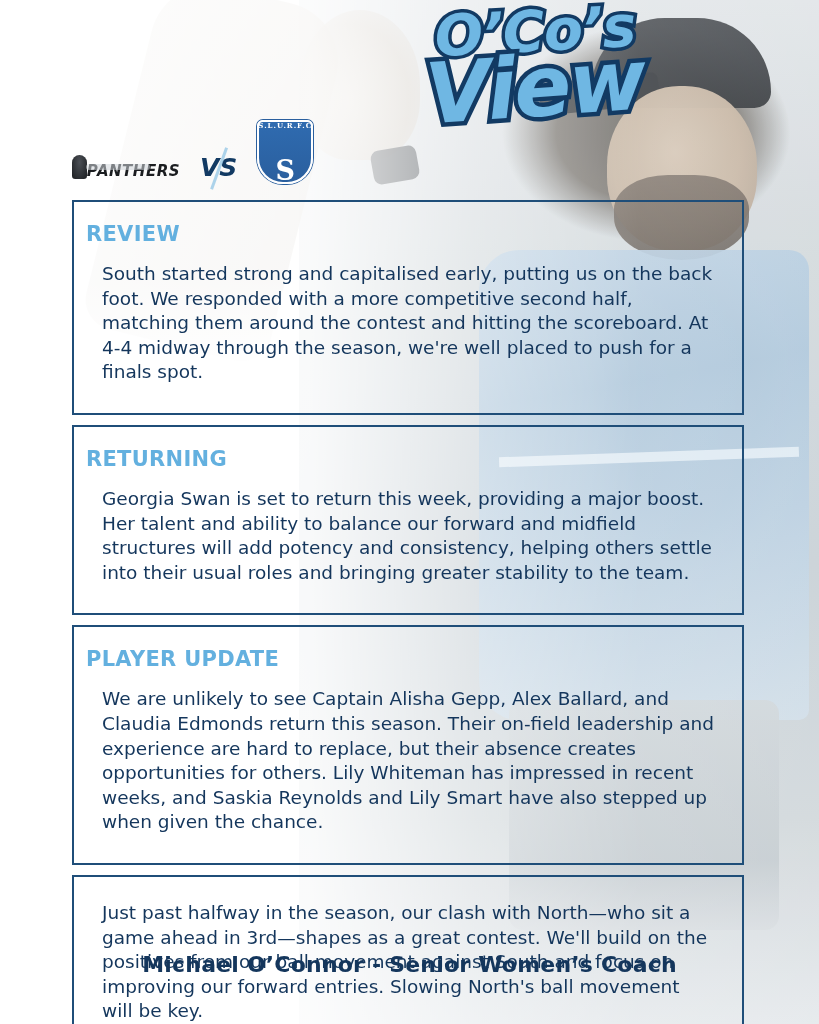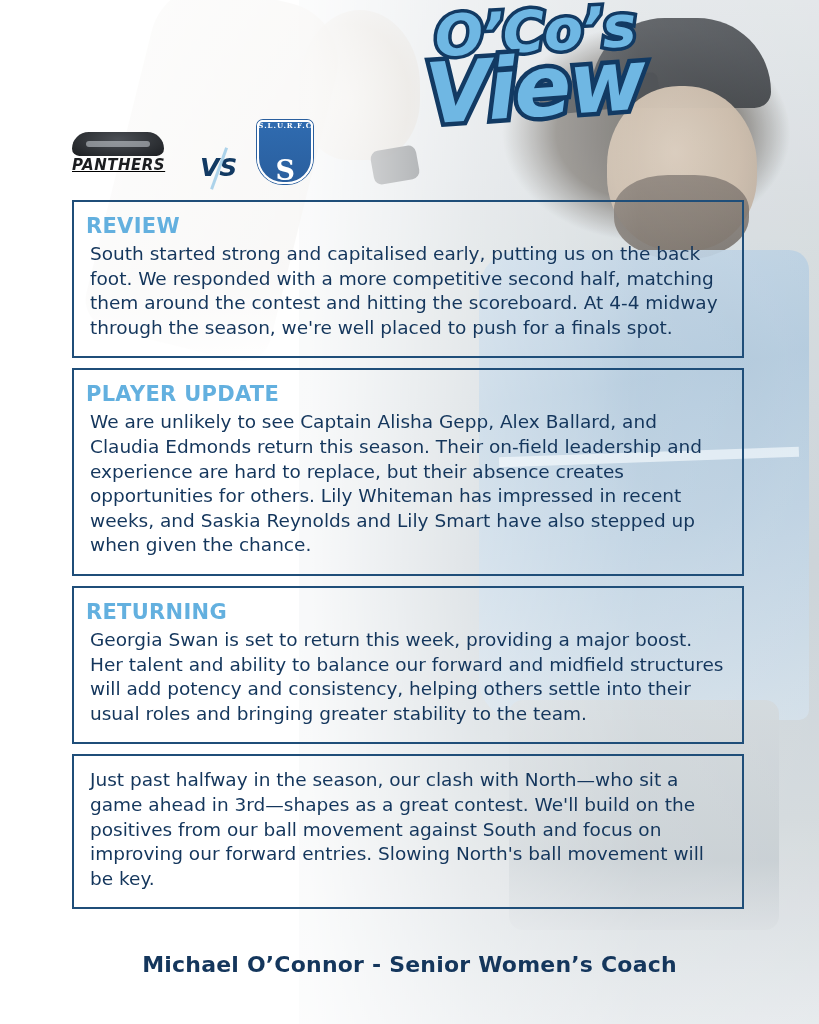--- a/index.html
+++ b/index.html
@@ -194,24 +194,22 @@
     left: 72px;
     top: 120px;
     display: flex;
     align-items: center;
     gap: 14px;
   }
   .logo-panthers {
     width: 108px;
     height: 54px;
     display: flex;
-    flex-direction: column;
-    align-items: flex-start;
+    align-items: flex-end;
     justify-content: center;
-    text-decoration: underline;
   }
   .panther-head {
     width: 92px;
     height: 24px;
     background: radial-gradient(ellipse at 50% 30%, #4b4f55 0%, #2a2d31 70%, #1b1d20 100%);
     border-radius: 46px 46px 20px 20px;
     position: relative;
   }
   .panther-head:after {
     content: "";
@@ -290,29 +288,29 @@
     top: 200px;
     width: 672px;
   }
   .box {
     border: 2px solid #1f4e79;
     padding: 8px 12px 12px 12px;
     margin-bottom: 10px;
     background: transparent;
   }
   .box h2 {
-    margin: 4px 0 2px 0;
+    margin: 12px 0 2px 0;
     font-family: "DejaVu Sans", sans-serif;
     font-size: 21px;
     font-weight: bold;
     letter-spacing: 0.3px;
     color: #63b0df;
   }
   .box p {
-    margin: 4px;
+    margin: 16px;
     font-family: "DejaVu Sans", sans-serif;
     font-size: 18.5px;
     line-height: 1.33;
     color: #14365c;
   }
 
   .signature {
     position: absolute;
     left: 0;
     right: 0;
@@ -363,30 +361,30 @@
   </div>
 
   <div class="boxes">
 
     <div class="box">
       <h2>REVIEW</h2>
       <p>South started strong and capitalised early, putting us on the back foot. We responded with a more competitive second half, matching them around the contest and hitting the scoreboard. At 4-4 midway through the season, we're well placed to push for a finals spot.</p>
     </div>
 
     <div class="box">
+      <h2>RETURNING</h2>
+      <p>Georgia Swan is set to return this week, providing a major boost. Her talent and ability to balance our forward and midfield structures will add potency and consistency, helping others settle into their usual roles and bringing greater stability to the team.</p>
+    </div>
+
+    <div class="box">
       <h2>PLAYER UPDATE</h2>
       <p>We are unlikely to see Captain Alisha Gepp, Alex Ballard, and Claudia Edmonds return this season. Their on-field leadership and experience are hard to replace, but their absence creates opportunities for others. Lily Whiteman has impressed in recent weeks, and Saskia Reynolds and Lily Smart have also stepped up when given the chance.</p>
     </div>
 
     <div class="box">
-      <h2>RETURNING</h2>
-      <p>Georgia Swan is set to return this week, providing a major boost. Her talent and ability to balance our forward and midfield structures will add potency and consistency, helping others settle into their usual roles and bringing greater stability to the team.</p>
-    </div>
-
-    <div class="box">
       <p>Just past halfway in the season, our clash with North—who sit a game ahead in 3rd—shapes as a great contest. We'll build on the positives from our ball movement against South and focus on improving our forward entries. Slowing North's ball movement will be key.</p>
     </div>
 
   </div>
 
   <div class="signature">Michael O’Connor - Senior Women’s Coach</div>
 
 </div>
 
 </body></html>

